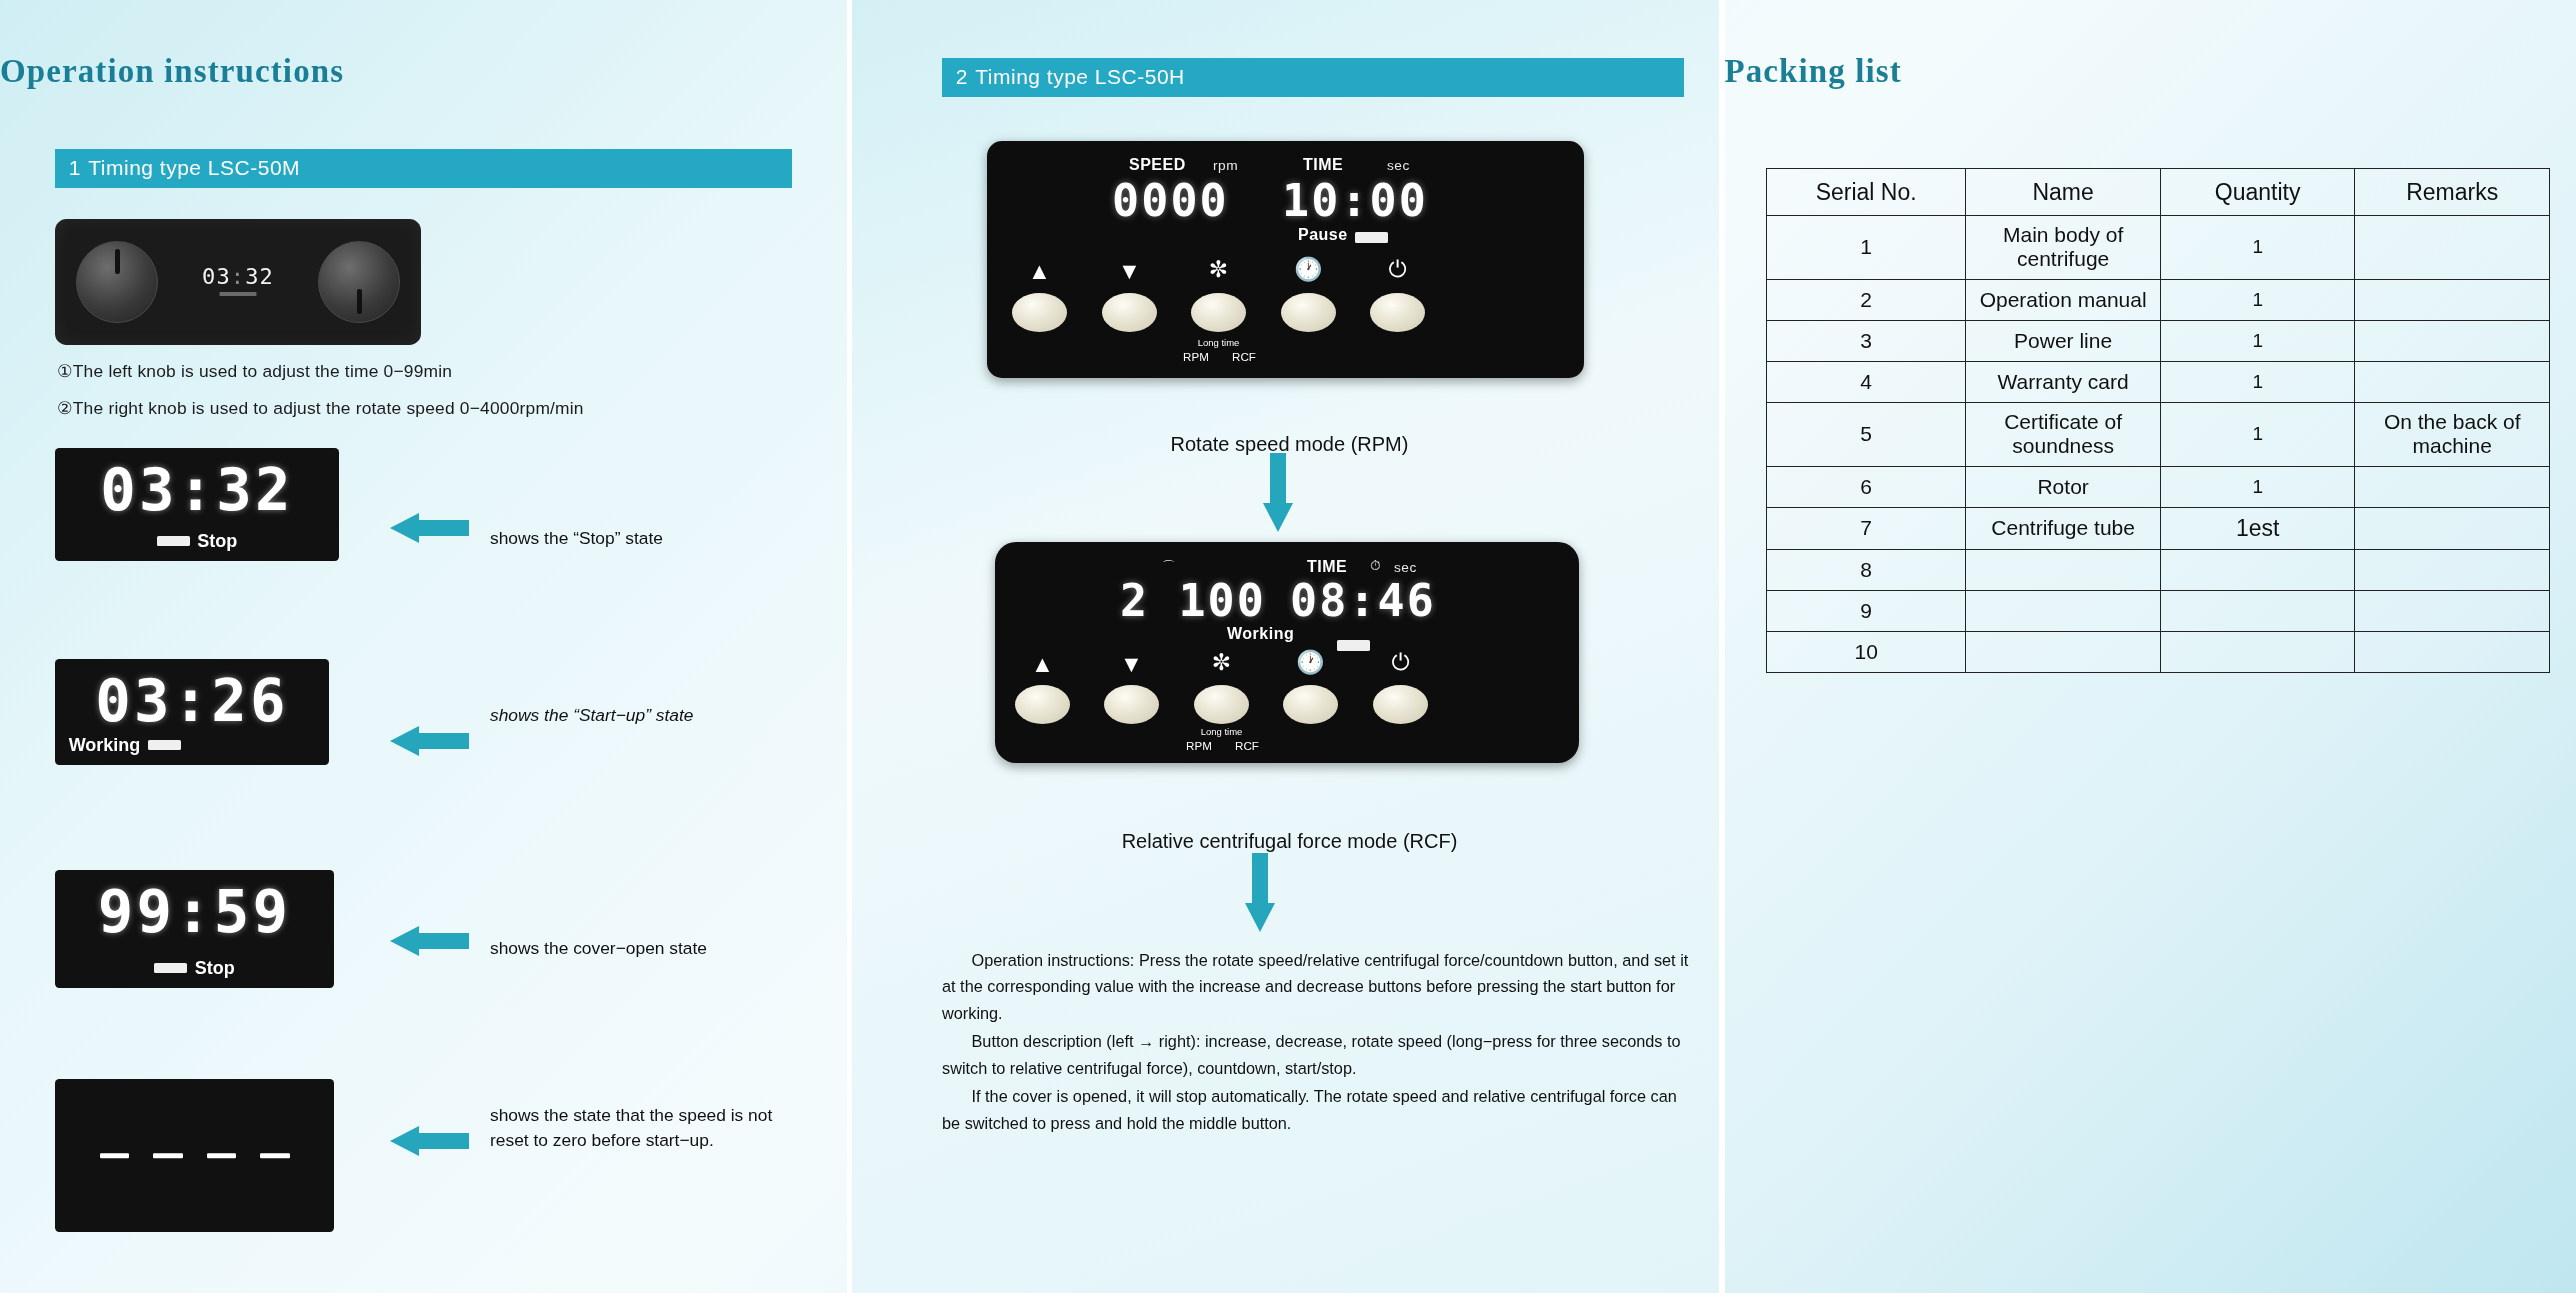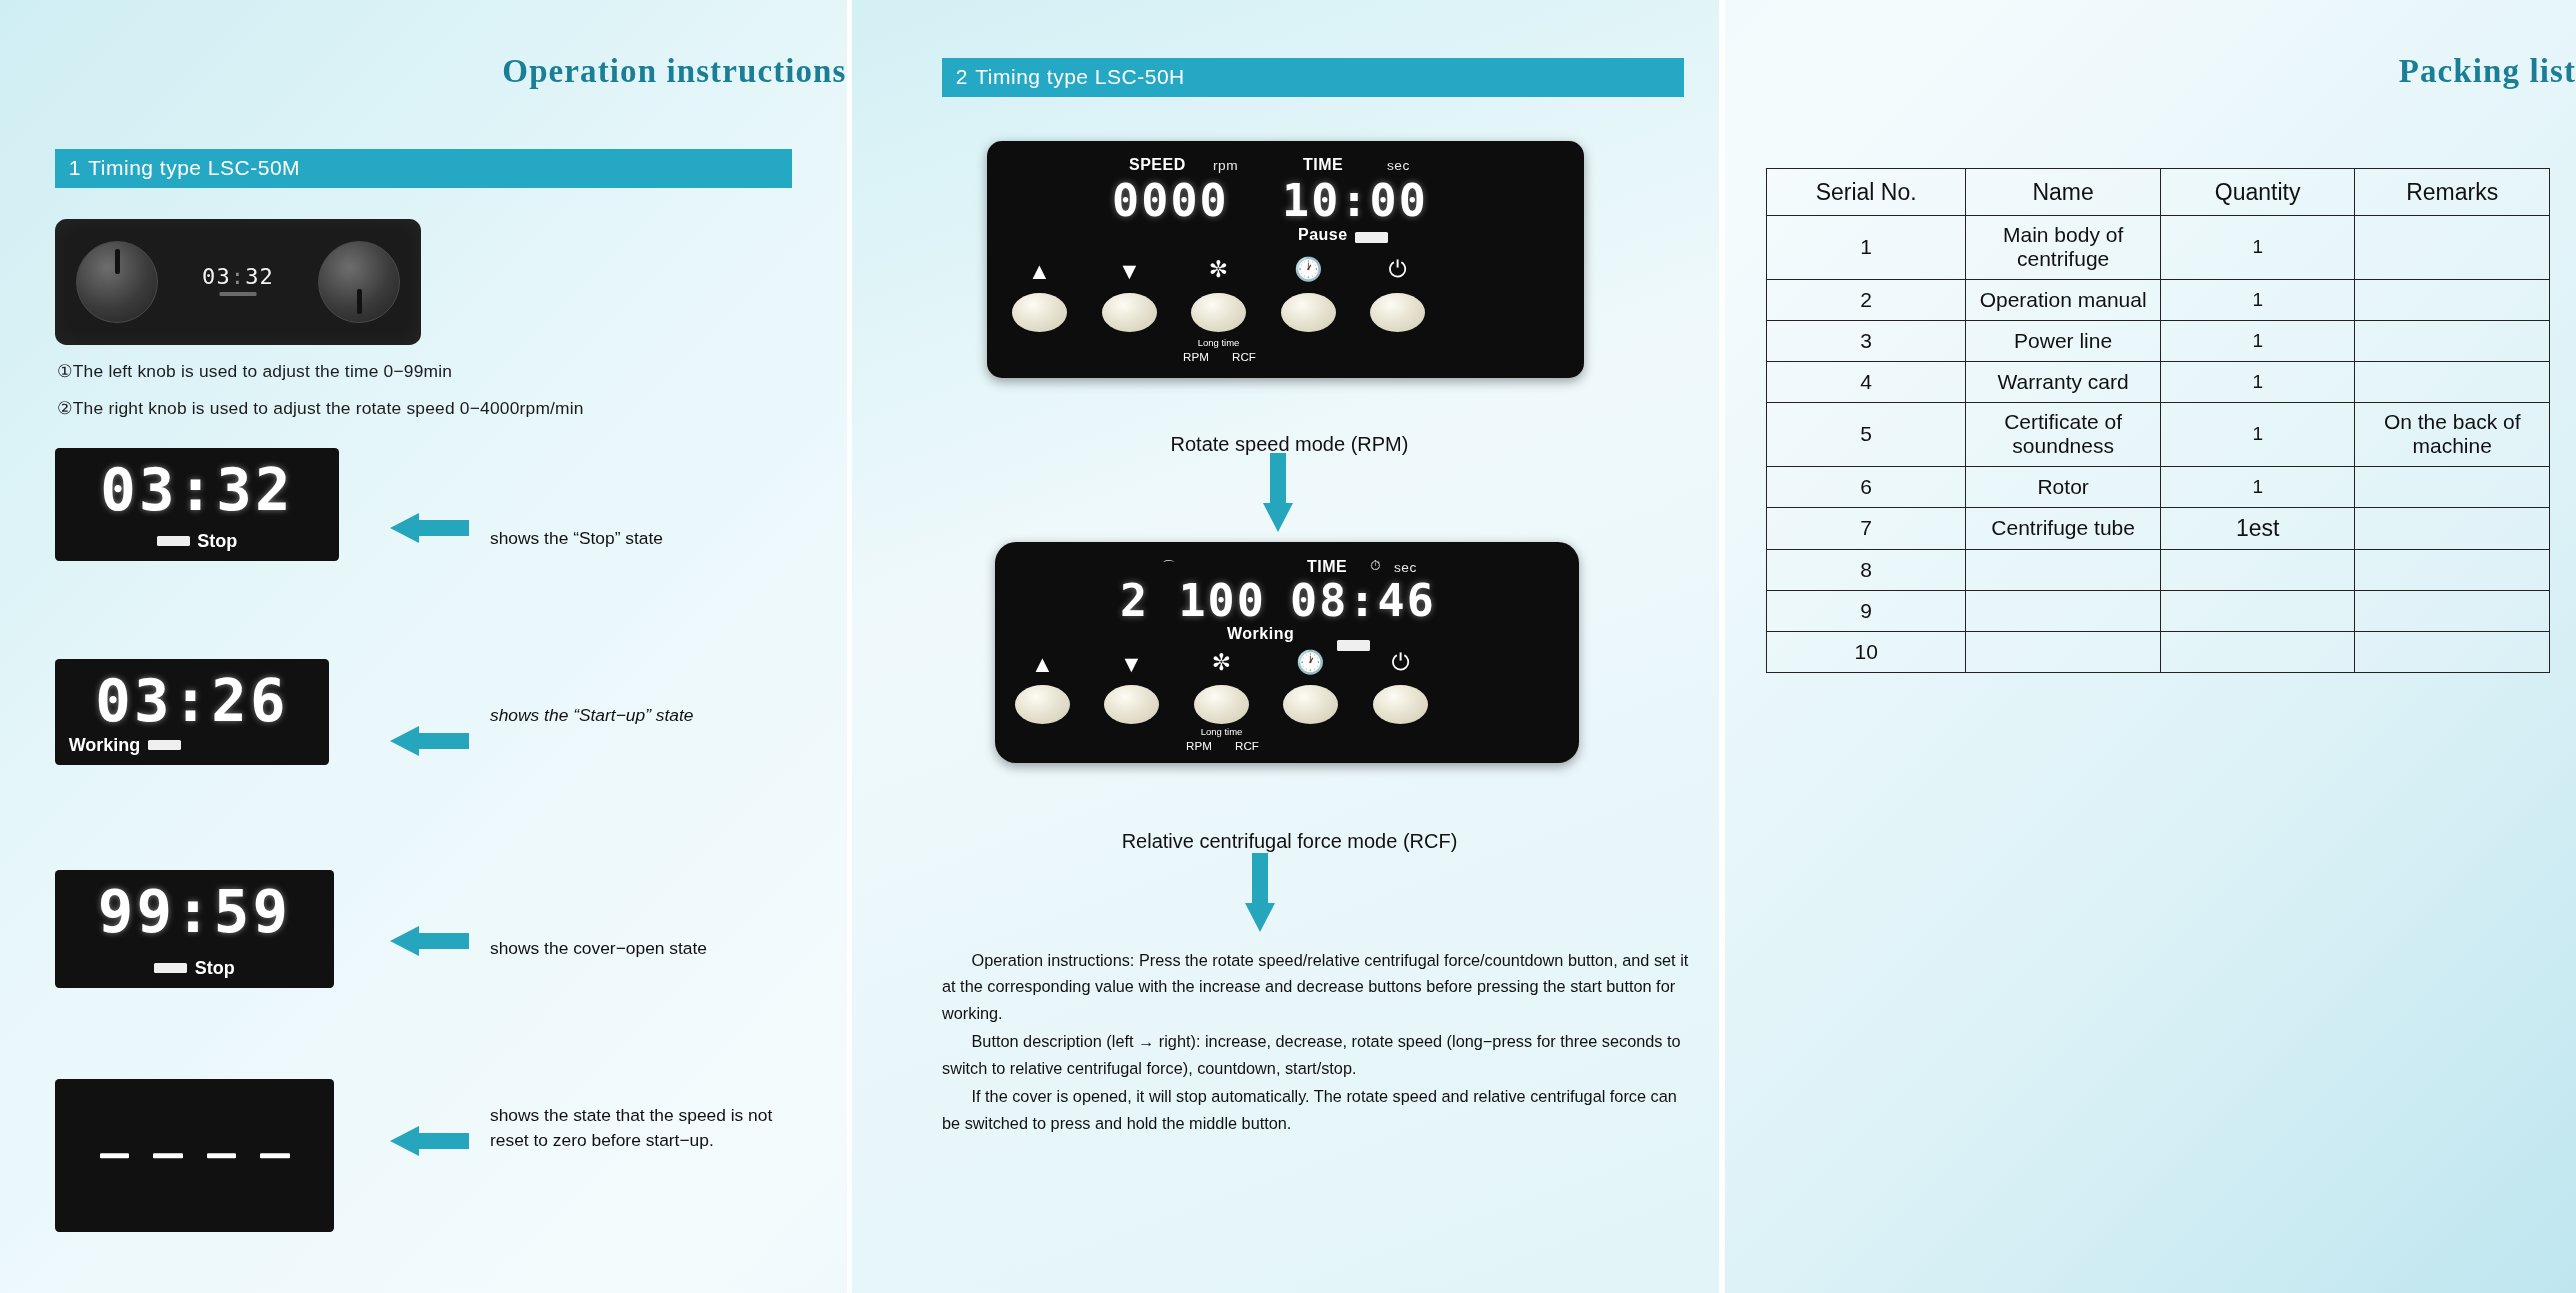--- a/index.html
+++ b/index.html
@@ -19,21 +19,21 @@
   .col-3 { width:855px; }
   .divider {
     width:5.3px; height:100%;
     background:#ffffff;
     flex:0 0 auto;
   }
   .col-2 { background:linear-gradient(160deg,#d3f0f5 0%,#eff9fb 40%,#e2f4f8 100%); }
 
   
   .section-title {
-    text-align:right;
+    text-align:left;
     color:#1a7f96;
     font-family:"Liberation Serif", serif;
     font-weight:bold;
     font-size:33px;
     letter-spacing:1.1px;
     margin-top:53px;
   }
   .bar {
     background:#24a8c4;
     color:#ffffff;

